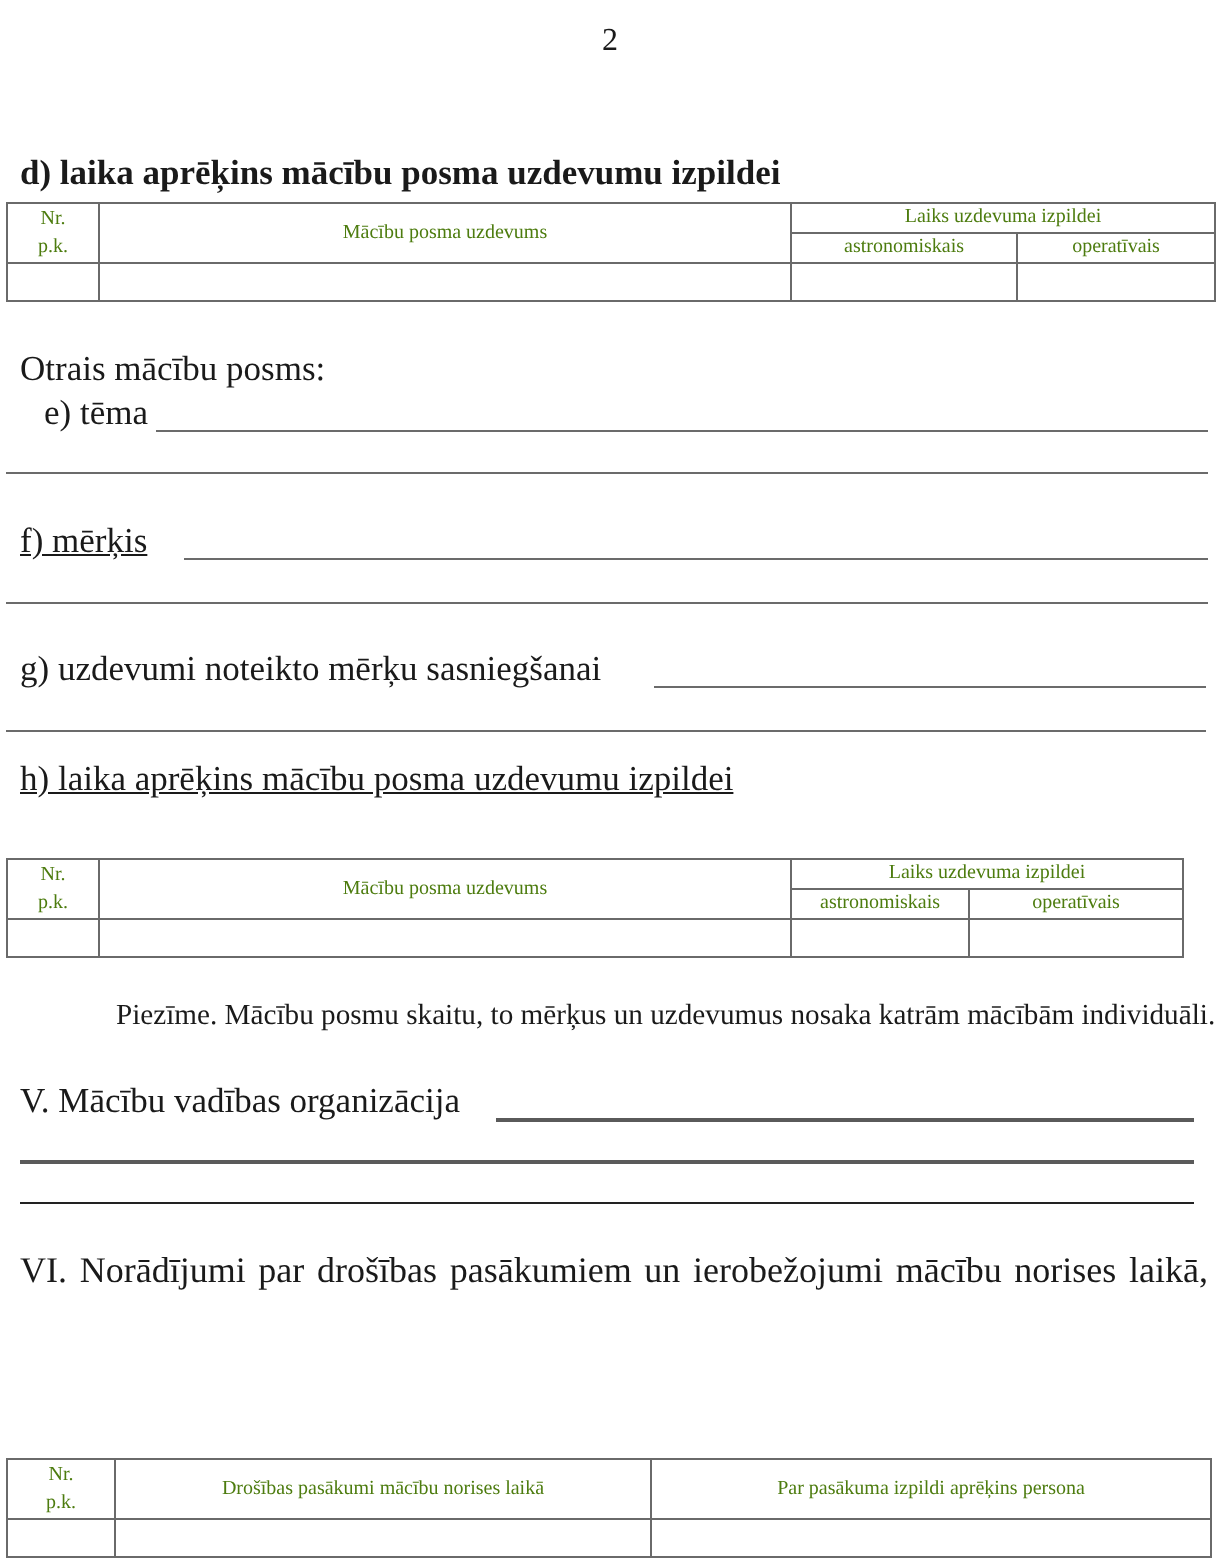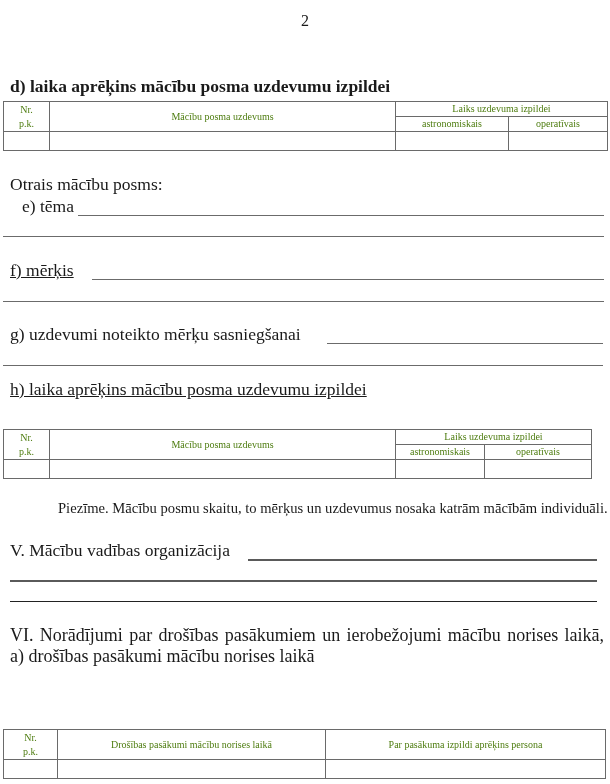--- a/index.html
+++ b/index.html
@@ -101,21 +101,20 @@
 
 <div class="abs note" style="left:10px; top:500px;margin-left:48px;">Piezīme. Mācību posmu skaitu, to mērķus un uzdevumus nosaka katrām mācībām individuāli.</div>
 
 <div class="abs h" style="left:10px; top:540px;text-align:right;">V. Mācību vadības organizācija</div>
 <div class="line dark" style="left:248px; width:349px; top:559px;"></div>
 <div class="line dark" style="left:10px; width:587px; top:580px;"></div>
 <div class="line black" style="left:10px; width:587px; top:601px;"></div>
 
 <div class="abs para" style="left:10px; top:625px; width:594px;">
   <div class="justify">VI. Norādījumi par drošības pasākumiem un ierobežojumi mācību norises laikā,</div>
-  <div>a) drošības pasākumi mācību norises laikā</div>
 </div>
 
 <table class="t" style="left:3px; top:729px; width:602px;">
   <colgroup>
       <col style="width:54px">
       <col style="width:268px">
       <col style="width:280px">
     </colgroup>
   <tbody>
       <tr style="height:30px">

